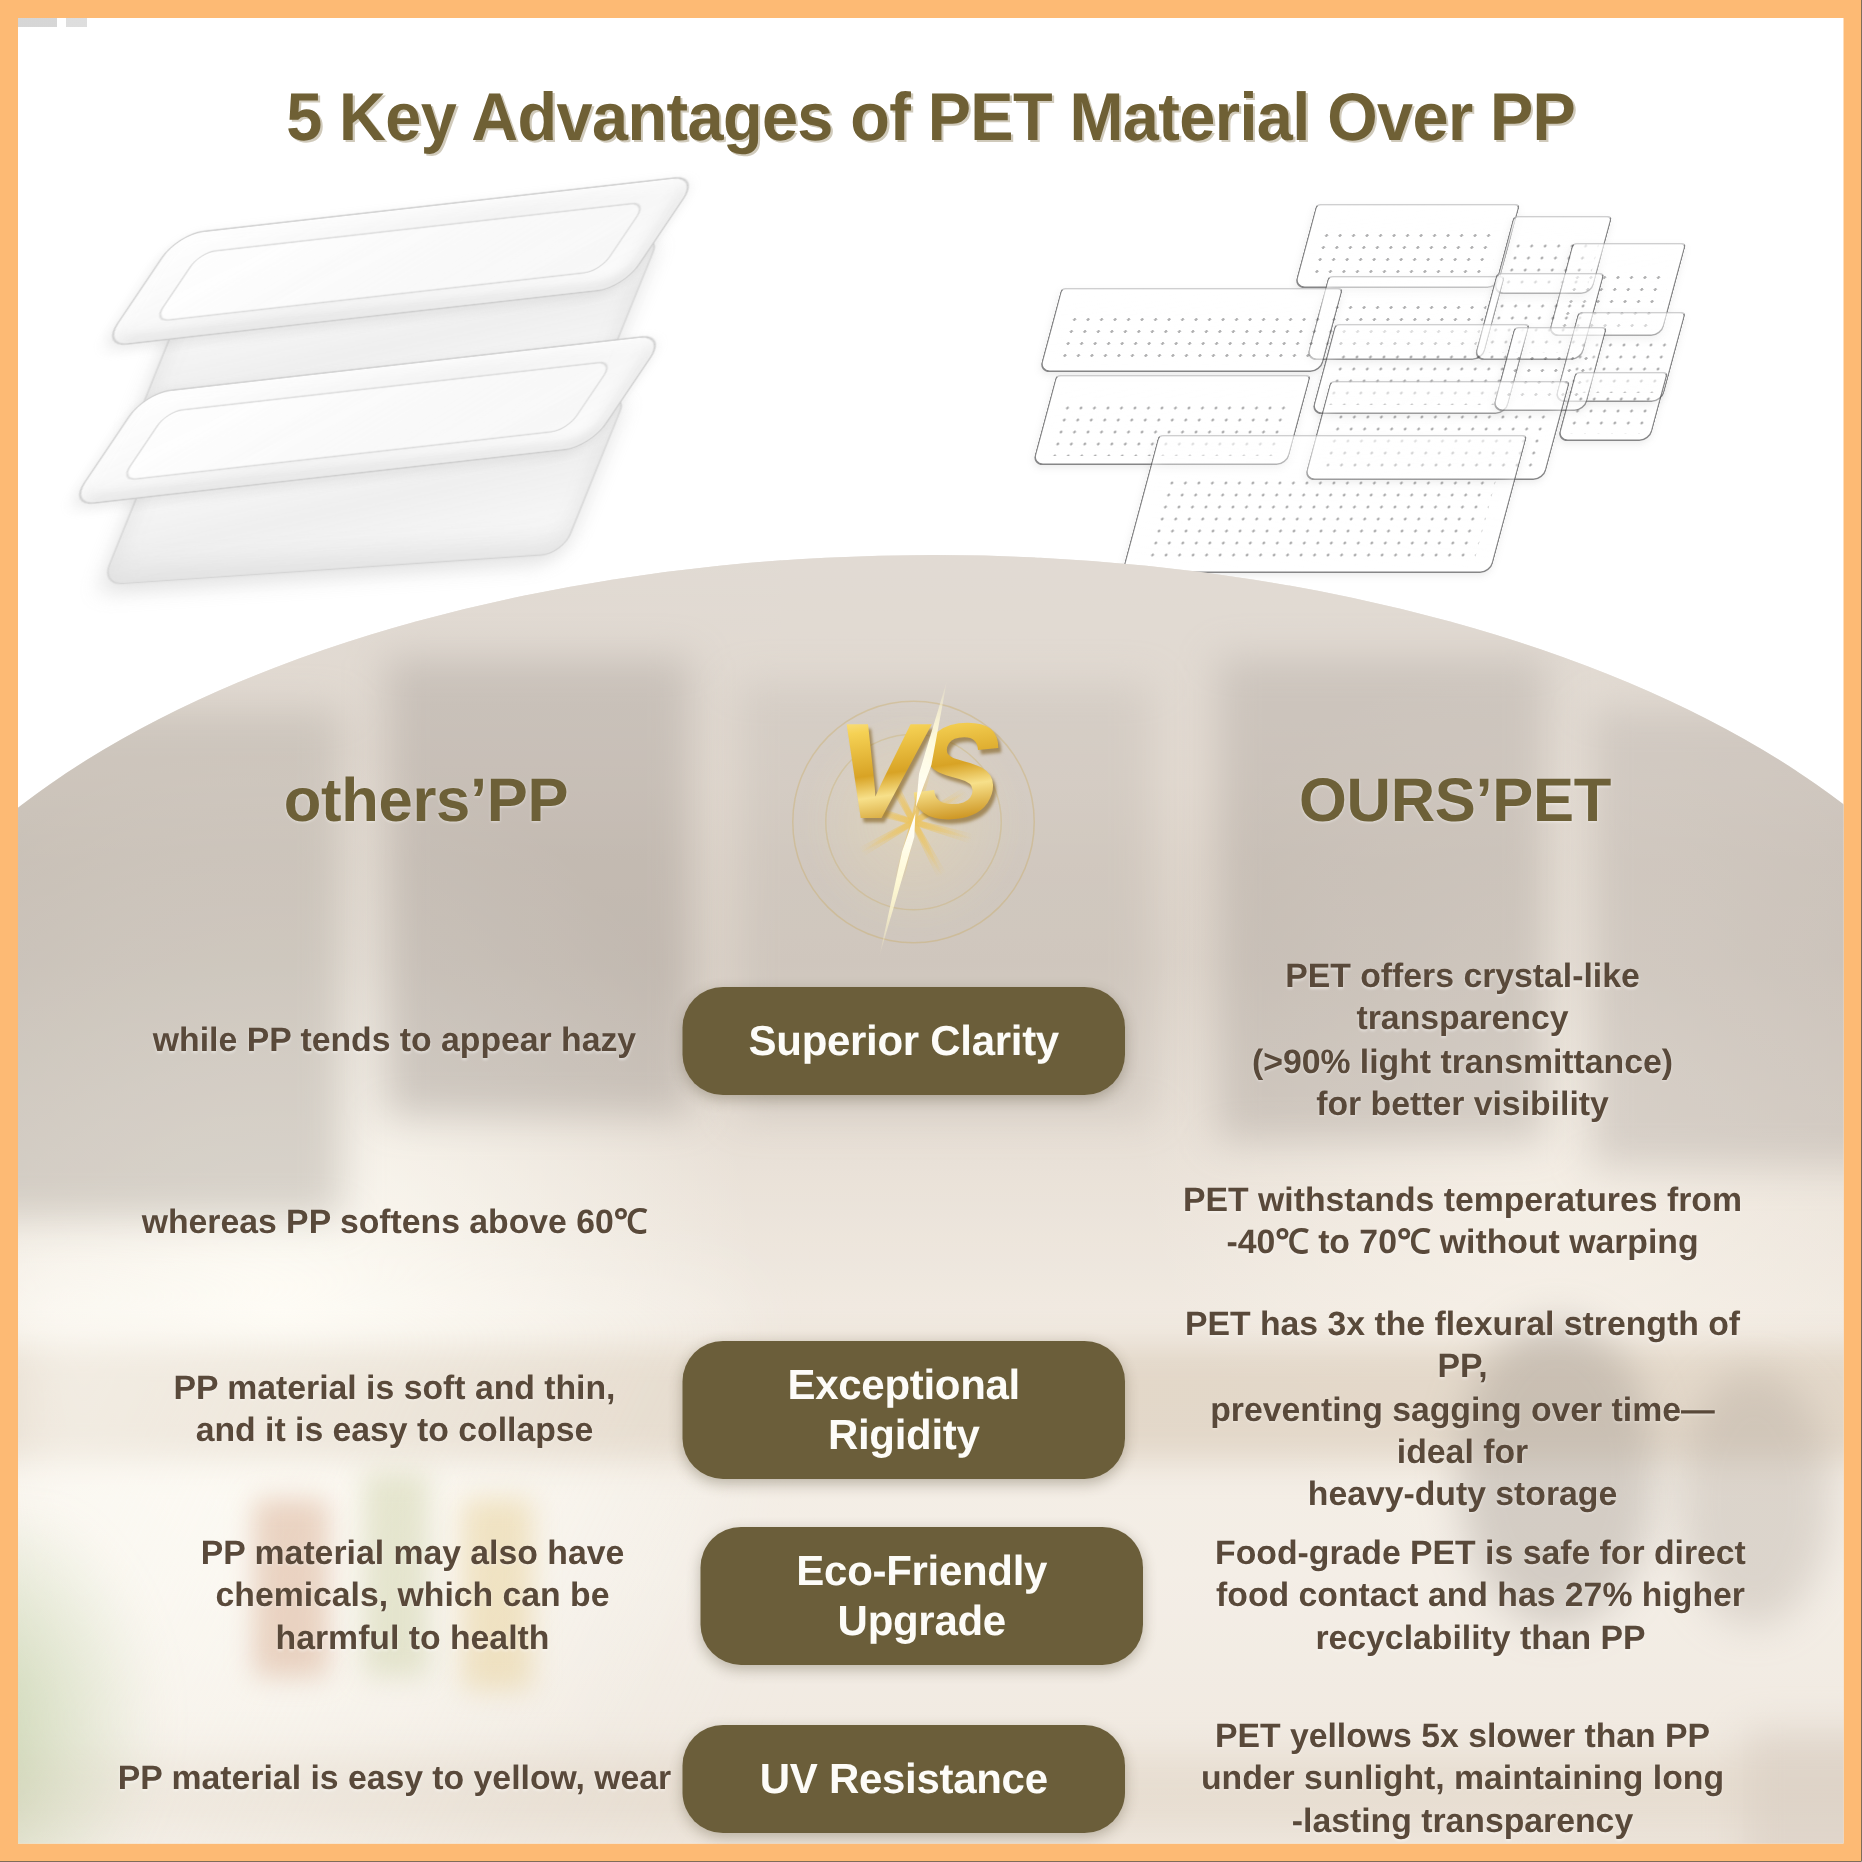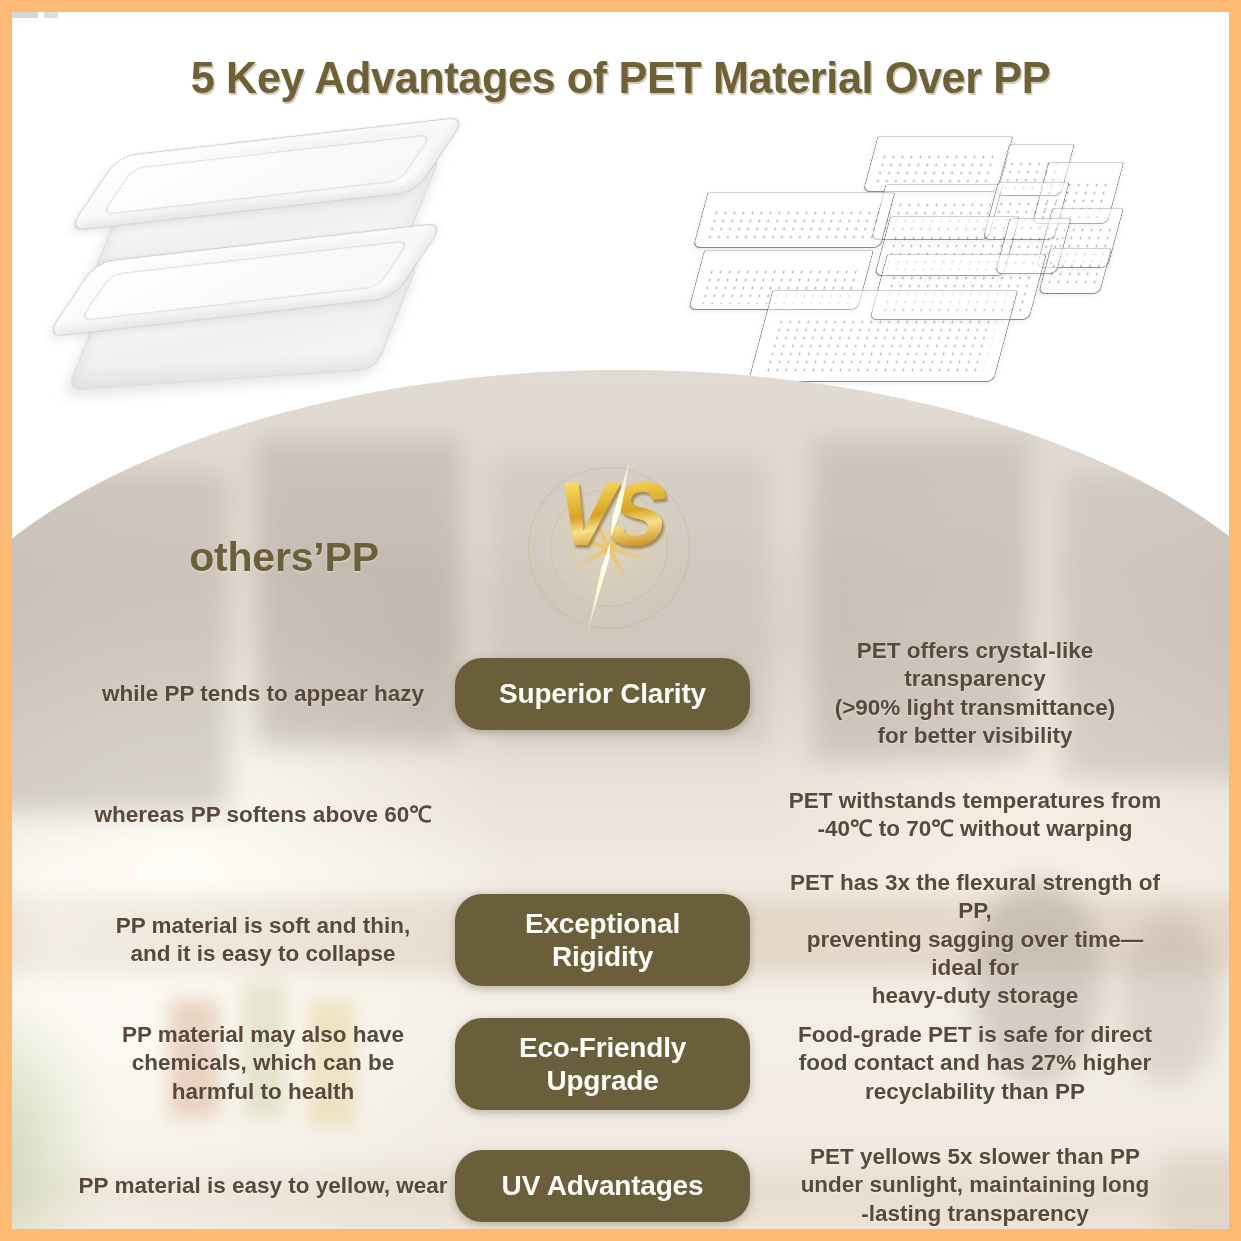--- a/index.html
+++ b/index.html
@@ -190,21 +190,20 @@
   
   .content{ position:absolute; left:0; top:0; width:1217px; height:1217px; }
 
   .col-head{
     position:absolute;
     font-size:41px;
     font-weight:800;
     color:#6D6038;
     letter-spacing:-0.2px;
     text-shadow:0 1px 2px rgba(255,255,255,.5);
-    margin-top:24px;
   }
   .head-left{  left:142px; top:498px; width:260px; text-align:center; }
   .head-right{ left:828px; top:498px; width:260px; text-align:center; }
 
   
   .vs{
     position:absolute; left:497px; top:443px;
     width:200px; height:185px;
   }
   .vs-burst{
@@ -353,20 +352,21 @@
           <div class="kb-appl"></div>
 
         </div>
         <div class="arch-veil"></div>
       </div>
     </div>
 
     <div class="content">
 
       <div class="col-head head-left">others’PP</div>
+      <div class="col-head head-right">OURS’PET</div>
 
       <div class="vs">
         <div class="vs-burst"></div>
         <div class="vs-burst2"></div>
         <div class="vs-rays">
           <div class="vs-ray" style="transform:rotate(12deg)"></div>
           <div class="vs-ray" style="transform:rotate(58deg)"></div>
           <div class="vs-ray" style="transform:rotate(104deg)"></div>
           <div class="vs-ray" style="transform:rotate(150deg)"></div>
           <div class="vs-ray" style="transform:rotate(196deg)"></div>
@@ -386,27 +386,27 @@
           </div>
           <div class="row" style="top: 757px;">
             <div class="row-left">whereas PP softens above 60℃</div>
             <div class="row-right">PET withstands temperatures from<br>-40℃ to 70℃ without warping</div>
           </div>
           <div class="row" style="top: 882px;">
             <div class="row-left">PP material is soft and thin,<br>and it is easy to collapse</div>
             <div class="badge two-line">Exceptional<br>Rigidity</div>
             <div class="row-right">PET has 3x the flexural strength of PP,<br>preventing sagging over time—ideal for<br>heavy-duty storage</div>
           </div>
-          <div class="row" style="top: 1006px;">
+          <div class="row" style="top: 1006px; margin-left: 12px;">
             <div class="row-left">PP material may also have<br>chemicals, which can be<br>harmful to health</div>
             <div class="badge two-line">Eco-Friendly<br>Upgrade</div>
             <div class="row-right">Food-grade PET is safe for direct<br>food contact and has 27% higher<br>recyclability than PP</div>
           </div>
           <div class="row" style="top: 1128px;">
             <div class="row-left">PP material is easy to yellow, wear</div>
-            <div class="badge">UV Advantages</div>
+            <div class="badge">UV Resistance</div>
             <div class="row-right">PET yellows 5x slower than PP<br>under sunlight, maintaining long<br>-lasting transparency</div>
           </div>
         </div>
 
     </div>
   </div>
 </div>
 
 </body></html>

